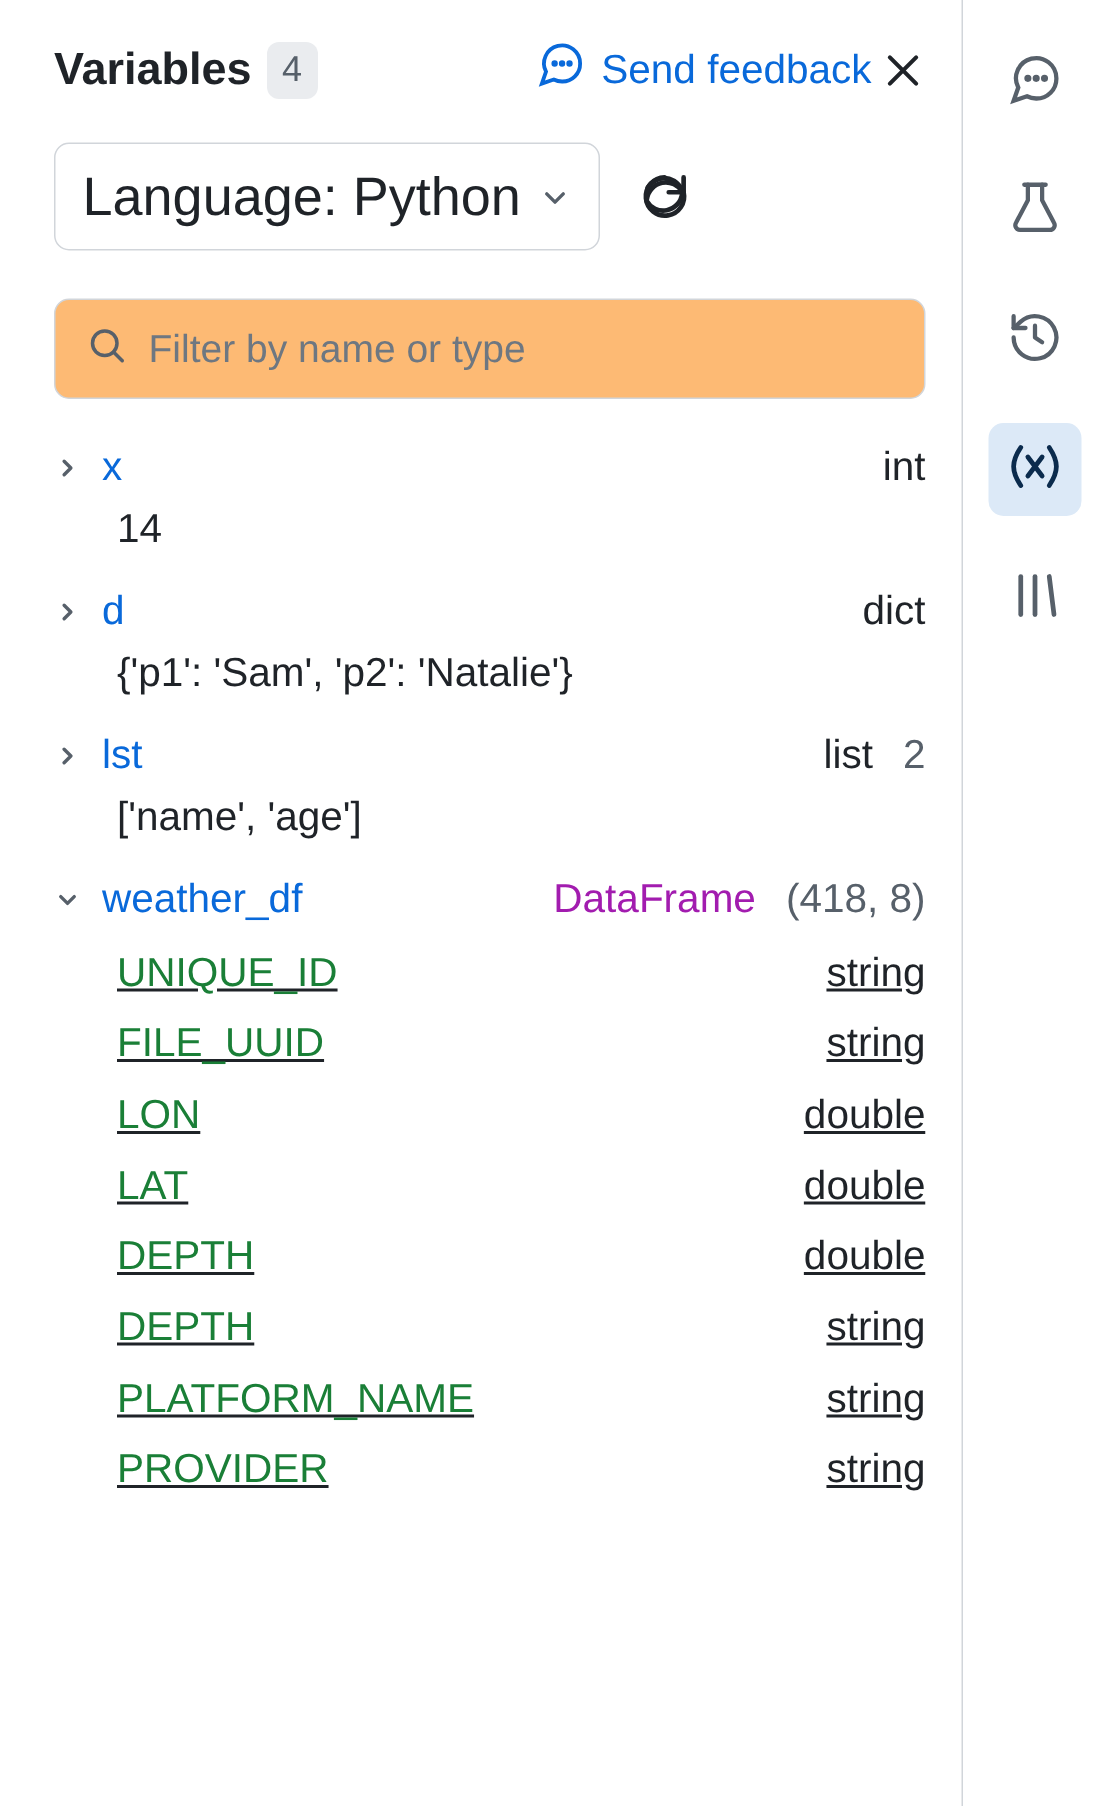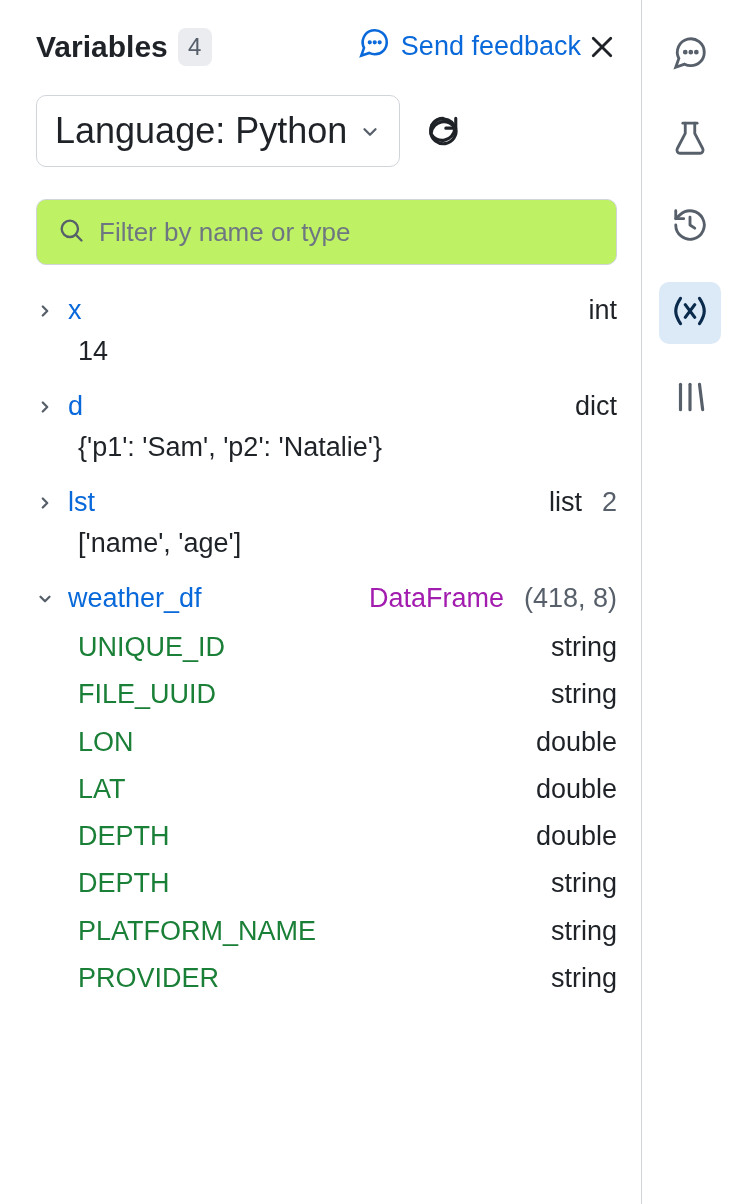--- a/index.html
+++ b/index.html
@@ -98,21 +98,21 @@
       padding: 6px;
     }
     .search-box {
       display: flex;
       align-items: center;
       gap: 14px;
       border: 1px solid #d1d5da;
       border-radius: 10px;
       padding: 16px 20px;
       margin-bottom: 30px;
-      background: #bef264;
+      background: #fdba74;
     }
     .search-input {
       border: none;
       outline: none;
       font-size: 26px;
       color: #1f2328;
       flex: 1;
       background: transparent;
     }
     .search-input::placeholder { color: #6e7781; }
@@ -165,20 +165,21 @@
     .var-columns {
       margin-left: 42px;
       margin-top: 10px;
     }
     .col-row {
       display: flex;
       justify-content: space-between;
       align-items: center;
       font-size: 27px;
       line-height: 1.75;
+      text-decoration: underline;
     }
     .col-name { color: #1a7f37; }
     .col-type { color: #1f2328; }
 
     .side-strip {
       width: 96px;
       display: flex;
       flex-direction: column;
       align-items: center;
       gap: 24px;

